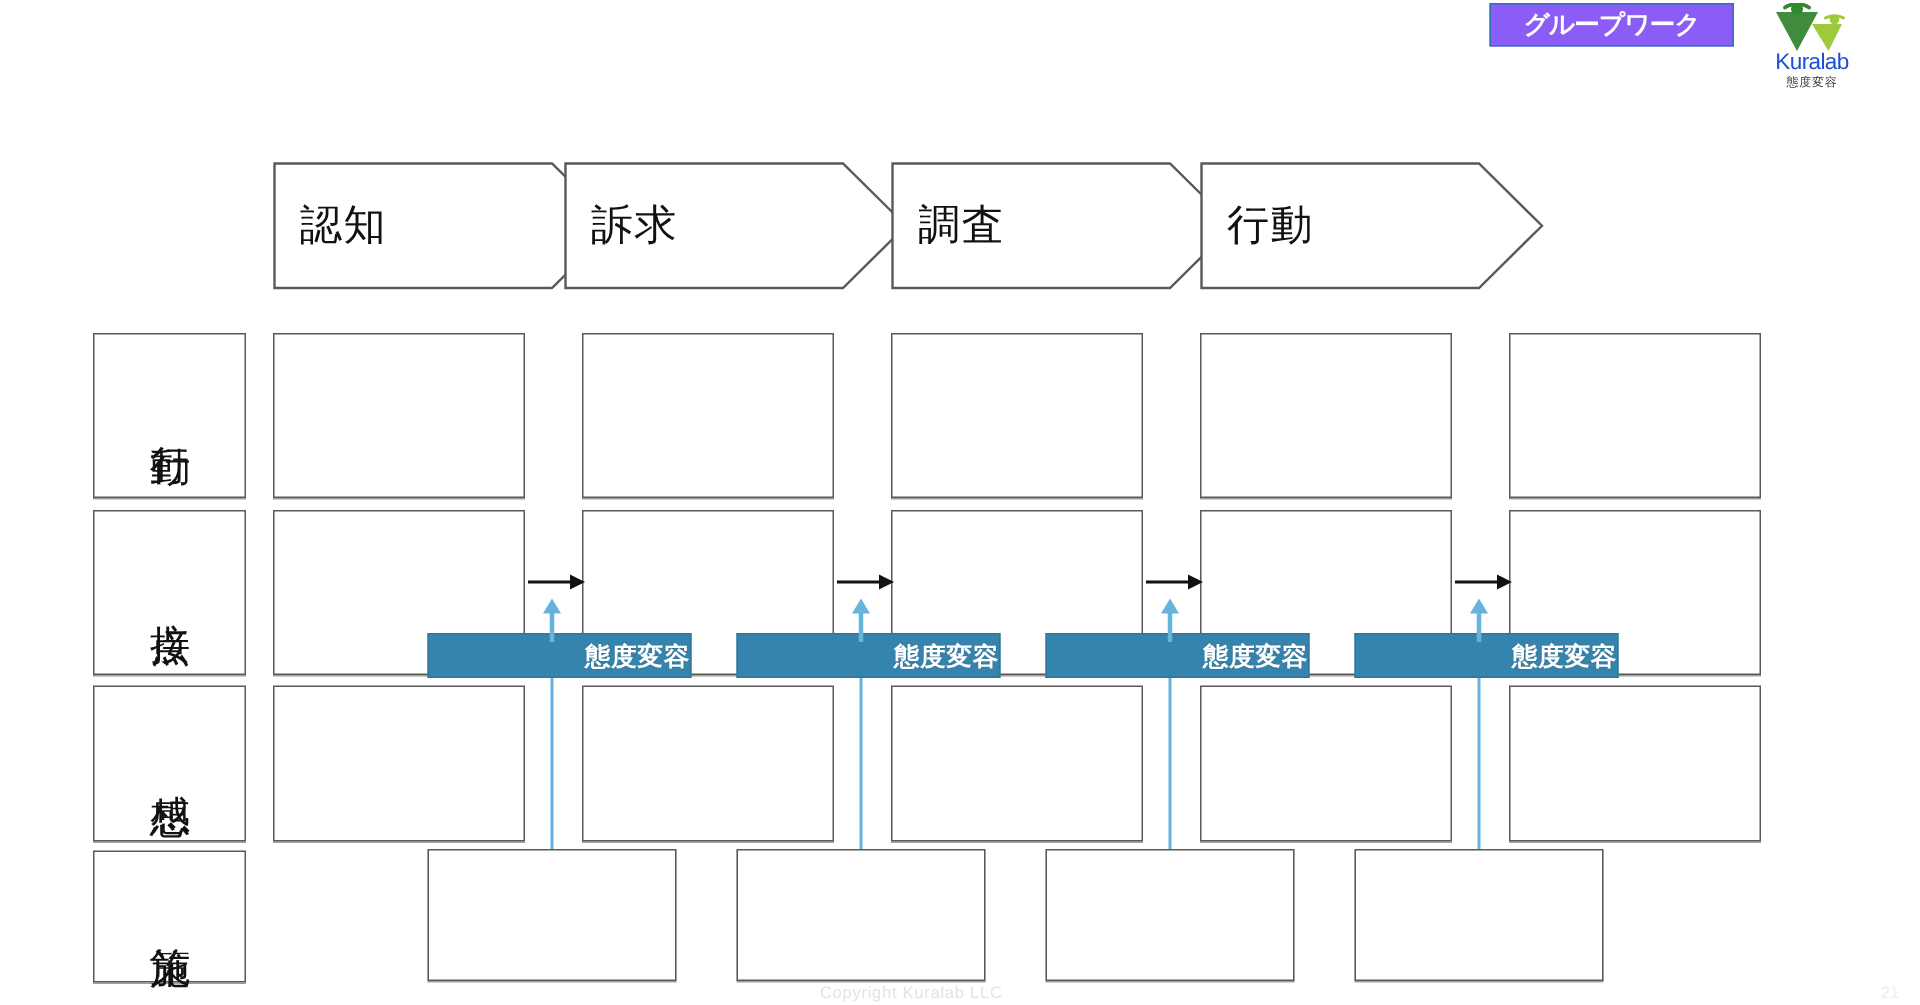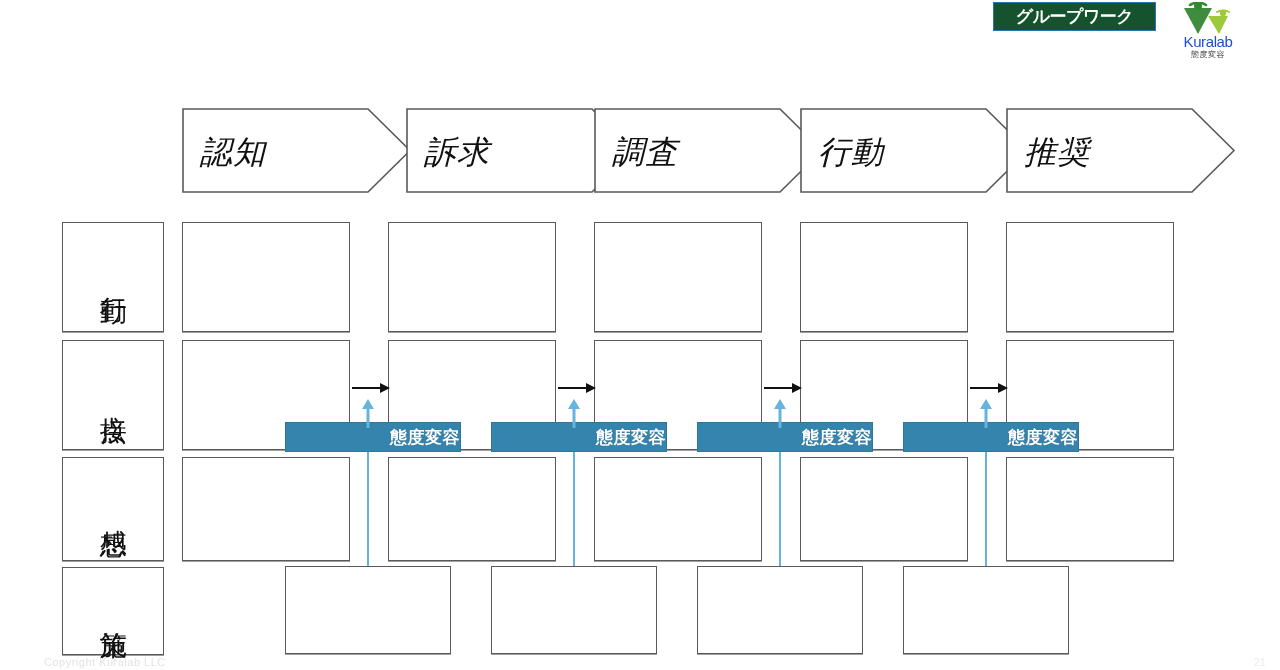--- a/index.html
+++ b/index.html
@@ -30,21 +30,21 @@
     white-space: nowrap;
     line-height: 1.08;
   }
 
   #badge {
     position: absolute;
     left: 993px;
     top: 2px;
     width: 163px;
     height: 29px;
-    background: #14532d;
+    background: #8b5cf6;
     border: 1px solid #2a72b9;
     color: #ffffff;
     font-size: 17px;
     font-weight: 700;
     letter-spacing: -0.5px;
     display: flex;
     align-items: center;
     justify-content: center;
     box-sizing: border-box;
   }
@@ -71,25 +71,24 @@
   .chev {
     position: absolute;
     top: 108px;
     height: 85px;
   }
   .chev svg { position: absolute; left: 0; top: 0; overflow: visible; }
   .chev .chev-label {
     position: absolute;
     left: 18px;
     top: 23px;
-    font-size: 32px;
+    font-size: 28px;
     color: #111111;
     letter-spacing: 1px;
     white-space: nowrap;
-    font-style: italic;
   }
 
   
   .cell {
     position: absolute;
     background: #ffffff;
     border: 1.6px solid #595959;
     box-sizing: border-box;
     box-shadow: 0 1px 0 rgba(80,80,80,0.55);
   }
@@ -141,25 +140,24 @@
   }
   .harrow { position: absolute; z-index: 7; }
   .uparrow { position: absolute; z-index: 7; }
 
   
   #footer {
     position: absolute;
     left: 0;
     top: 656px;
     width: 1215px;
-    text-align: left;
+    text-align: center;
     font-size: 11px;
     color: #e3e3e3;
     letter-spacing: 0.5px;
-    padding-left: 44px;
   }
   #pagenum {
     position: absolute;
     right: 14px;
     top: 656px;
     font-size: 11px;
     color: #ededed;
   }
 </style>
 </head>
@@ -185,47 +183,41 @@
     <div class="logo-sub">態度変容</div>
   </div>
 
   <div class="chev" style="left:182px; width:208px;">
     <svg width="230" height="85" viewBox="0 0 230 85">
       <path d="M1 1 L186 1 L228 42.5 L186 84 L1 84 Z" fill="#ffffff" stroke="#595959" stroke-width="1.6"></path>
     </svg>
     <div class="chev-label">認知</div>
   </div>
 
-  <div class="chev" style="left:406px; width:216px;">
+  <div class="chev" style="left:376px; width:216px;">
     <svg width="230" height="85" viewBox="0 0 230 85">
       <path d="M1 1 L186 1 L228 42.5 L186 84 L1 84 Z" fill="#ffffff" stroke="#595959" stroke-width="1.6"></path>
     </svg>
     <div class="chev-label">訴求</div>
   </div>
 
   <div class="chev" style="left:594px; width:232px;">
     <svg width="230" height="85" viewBox="0 0 230 85">
       <path d="M1 1 L186 1 L228 42.5 L186 84 L1 84 Z" fill="#ffffff" stroke="#595959" stroke-width="1.6"></path>
     </svg>
     <div class="chev-label">調査</div>
   </div>
 
   <div class="chev" style="left:800px; width:208px;">
     <svg width="230" height="85" viewBox="0 0 230 85">
       <path d="M1 1 L186 1 L228 42.5 L186 84 L1 84 Z" fill="#ffffff" stroke="#595959" stroke-width="1.6"></path>
     </svg>
     <div class="chev-label">行動</div>
   </div>
 
-  <div class="chev" style="left:1006px; width:208px;">
-    <svg width="230" height="85" viewBox="0 0 230 85">
-      <path d="M1 1 L186 1 L228 42.5 L186 84 L1 84 Z" fill="#ffffff" stroke="#595959" stroke-width="1.6"></path>
-    </svg>
-    <div class="chev-label">推奨</div>
-  </div>
 
   <div class="rowlabel" style="left:62px; top:222px; width:102px; height:110px;">
     <span>行動</span>
   </div>
   <div class="rowlabel" style="left:62px; top:340px; width:102px; height:110px;">
     <span>接点</span>
   </div>
   <div class="rowlabel" style="left:62px; top:457px; width:102px; height:104px;">
     <span>感想</span>
   </div>

